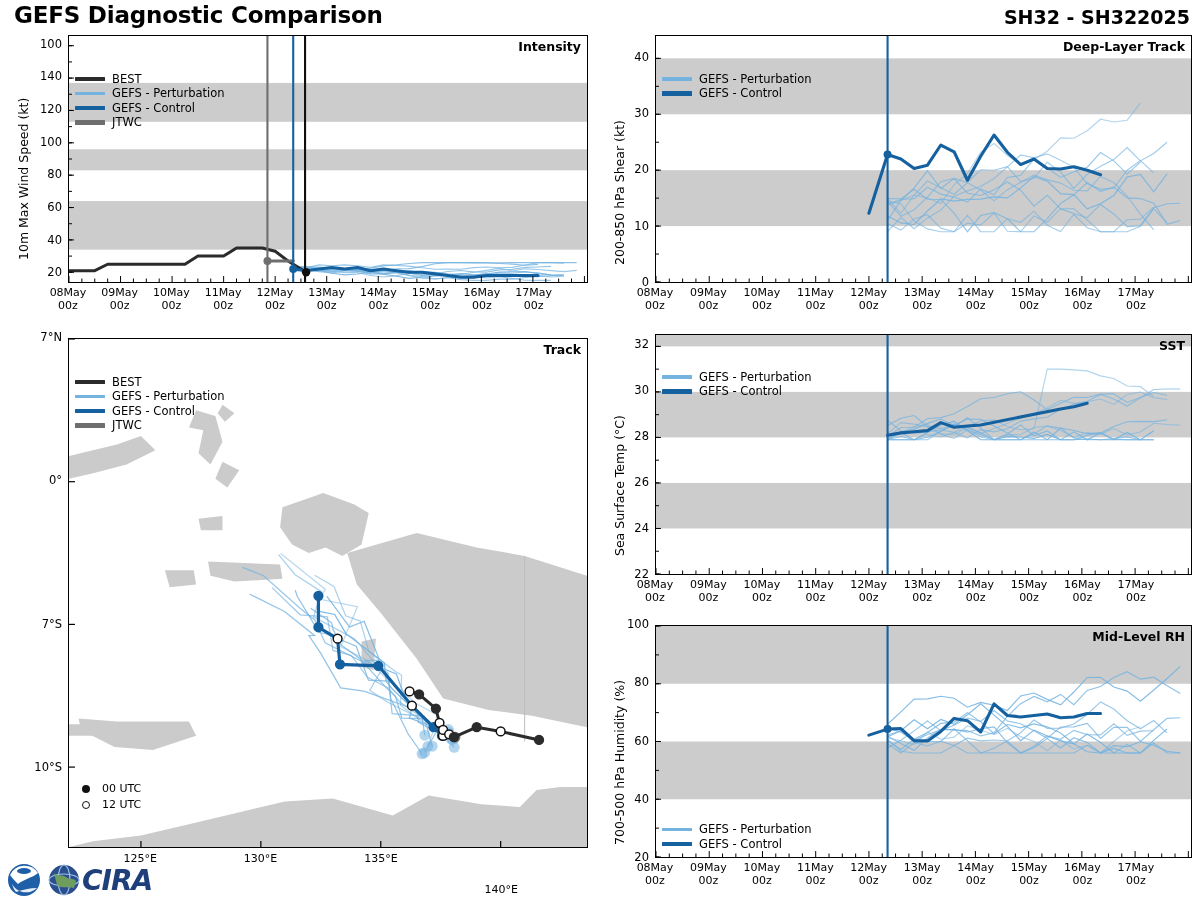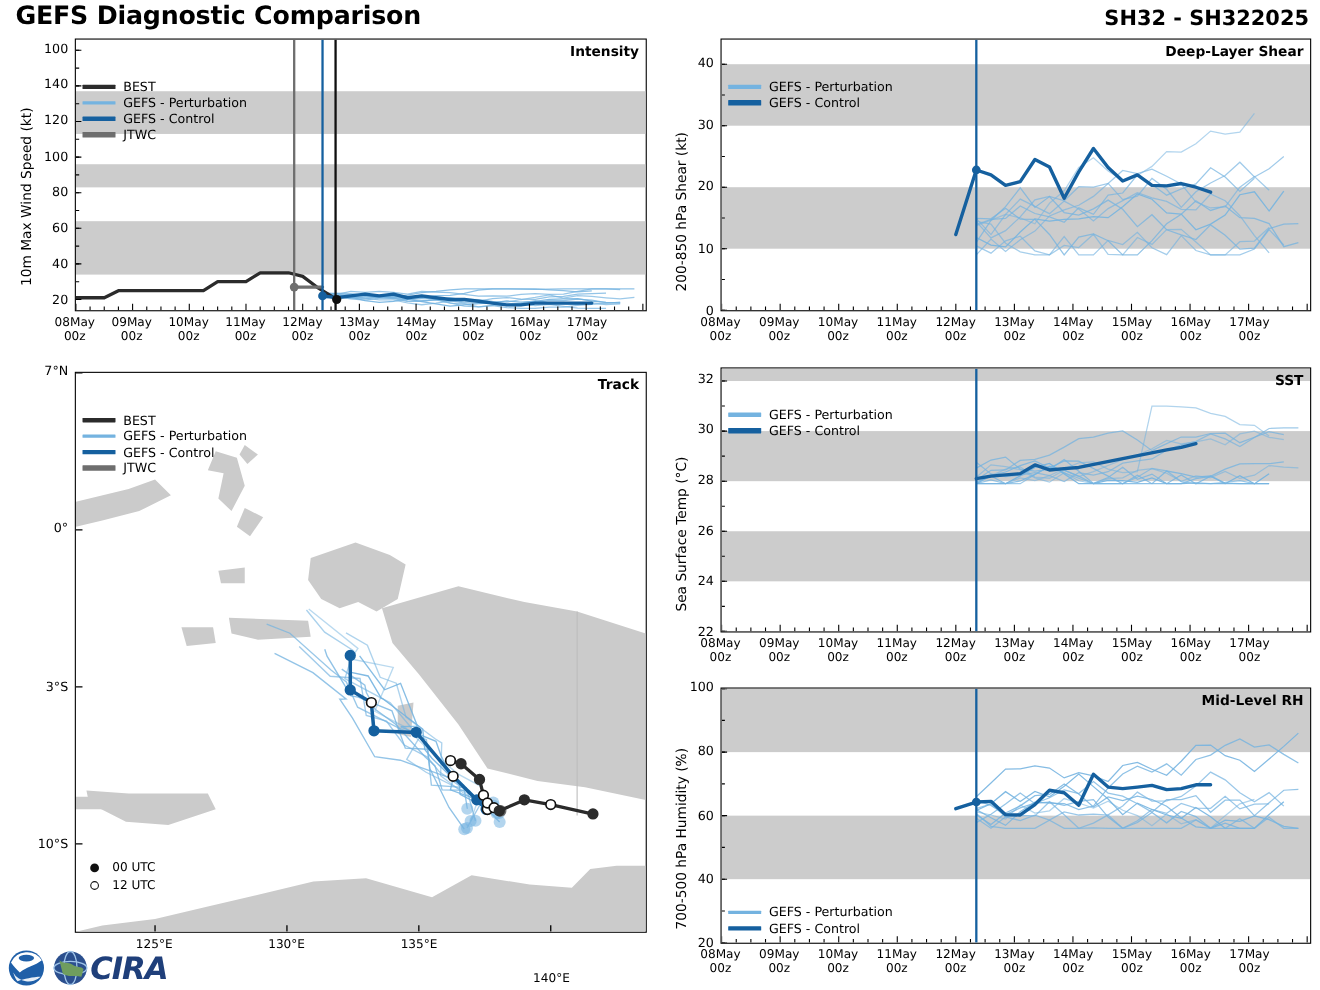--- a/index.html
+++ b/index.html
@@ -277,21 +277,21 @@
       </div>
     <div class="mrow">
         <span class="dot open"></span>
         <span>12 UTC</span>
       </div>
   </div>
 </div>
 <div id="yticks-track">
     <div class="ylab" style="left: 14px; top: 330px; width: 48px;">7°N</div>
     <div class="ylab" style="left: 14px; top: 473.258px; width: 48px;">0°</div>
-    <div class="ylab" style="left: 14px; top: 616.517px; width: 48px;">3°S</div>
+    <div class="ylab" style="left: 14px; top: 616.517px; width: 48px;">7°S</div>
     <div class="ylab" style="left: 14px; top: 759.775px; width: 48px;">10°S</div>
   </div>
 <div id="xticks-track">
     <div class="xlab" style="left: 110.222px; top: 852px; width: 60px;">125°E</div>
     <div class="xlab" style="left: 230.593px; top: 852px; width: 60px;">130°E</div>
     <div class="xlab" style="left: 350.963px; top: 852px; width: 60px;">135°E</div>
     <div class="xlab" style="left: 471.333px; top: 852px; width: 60px; margin-top: 31px;">140°E</div>
   </div>
 
 <div class="panel" id="panel-shear" style="left:655px;top:35px;width:537px;height:248px;">
@@ -360,21 +360,21 @@
       <line x1="0" y1="248" x2="3" y2="248" stroke="#000" stroke-width="1"></line>
       <line x1="0" y1="219.8181818181818" x2="3" y2="219.8181818181818" stroke="#000" stroke-width="1"></line>
       <line x1="0" y1="191.63636363636363" x2="3" y2="191.63636363636363" stroke="#000" stroke-width="1"></line>
       <line x1="0" y1="163.45454545454547" x2="3" y2="163.45454545454547" stroke="#000" stroke-width="1"></line>
       <line x1="0" y1="135.27272727272728" x2="3" y2="135.27272727272728" stroke="#000" stroke-width="1"></line>
       <line x1="0" y1="107.09090909090907" x2="3" y2="107.09090909090907" stroke="#000" stroke-width="1"></line>
       <line x1="0" y1="78.90909090909093" x2="3" y2="78.90909090909093" stroke="#000" stroke-width="1"></line>
       <line x1="0" y1="50.72727272727275" x2="3" y2="50.72727272727275" stroke="#000" stroke-width="1"></line>
       <line x1="0" y1="22.54545454545456" x2="3" y2="22.54545454545456" stroke="#000" stroke-width="1"></line>
     </svg>
-  <div class="ptitle">Deep-Layer Shear</div>
+  <div class="ptitle">Deep-Layer Track</div>
   <div class="legend" style="left:6px;top:4px;">
     <div class="lrow">
         <span class="swatch" style="background:#74b3e0"></span>
         <span class="ltxt">GEFS - Perturbation</span>
       </div>
     <div class="lrow">
         <span class="swatch thick" style="background:#15609f"></span>
         <span class="ltxt">GEFS - Control</span>
       </div>
   </div>

